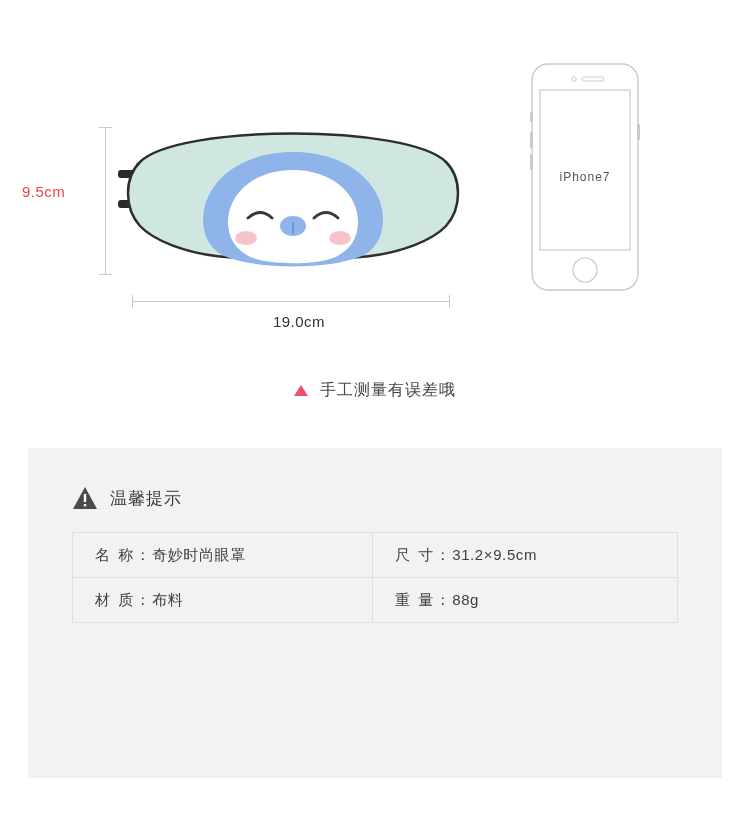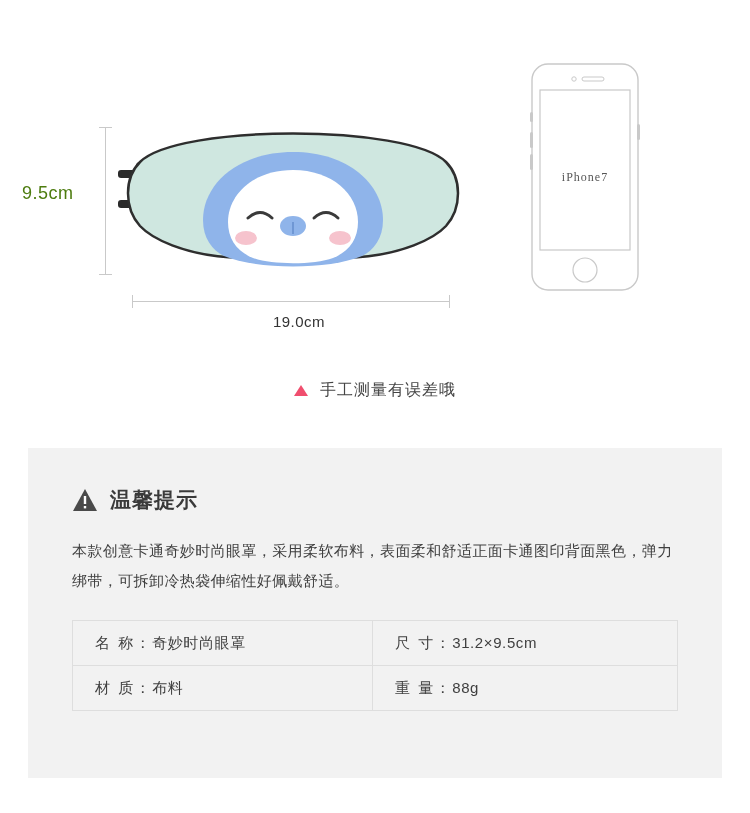--- a/index.html
+++ b/index.html
@@ -25,22 +25,22 @@
     position: relative;
     width: 750px;
     height: 440px;
   }
 
   
   .v-dim {
     position: absolute;
     left: 22px;
     top: 183px;
-    font-size: 18px;
-    color: #4d7c0f;
+    font-size: 15px;
+    color: #ef4444;
     letter-spacing: .5px;
   }
   .v-line {
     position: absolute;
     left: 105px;
     top: 127px;
     width: 1px;
     height: 148px;
     background: #c9c9c9;
   }
@@ -107,21 +107,20 @@
   }
   .mask-svg { display: block; }
 
   
   .phone {
     position: absolute;
     left: 530px;
     top: 62px;
     width: 110px;
     height: 230px;
-    font-family: Liberation Serif, serif;
   }
 
   
   .note {
     position: absolute;
     left: 0;
     top: 380px;
     width: 750px;
     text-align: center;
     font-size: 16px;
@@ -157,24 +156,24 @@
     align-items: center;
     margin-bottom: 22px;
   }
   .warn-icon {
     width: 26px;
     height: 24px;
     margin-right: 12px;
     flex: 0 0 auto;
   }
   .tips-title {
-    font-size: 21px;
+    font-size: 17px;
     color: #3a3a3a;
     letter-spacing: 1px;
-    font-weight: bold;
+    font-weight: normal;
   }
   .tips-body {
     font-size: 15px;
     line-height: 30px;
     color: #3f3f3f;
     letter-spacing: .4px;
     margin-bottom: 24px;
   }
 
   
@@ -263,21 +262,20 @@
     <div class="panel-inner">
       <div class="tips-head">
         <svg class="warn-icon" viewBox="0 0 26 24">
           <path d="M13 1 L25 23 L1 23 Z" fill="#4a4a4a"></path>
           <rect x="11.8" y="8" width="2.4" height="8" fill="#ffffff"></rect>
           <rect x="11.8" y="18" width="2.4" height="2.4" fill="#ffffff"></rect>
         </svg>
         <div class="tips-title">温馨提示</div>
       </div>
 
-      <div class="tips-body">本款创意卡通奇妙时尚眼罩，采用柔软布料，表面柔和舒适正面卡通图印背面黑色，弹力绑带，可拆卸冷热袋伸缩性好佩戴舒适。</div>
 
       <table class="spec-table">
         <tbody>
           <tr>
             <td class="c1">
               <span class="lbl">名 称：</span><span>奇妙时尚眼罩</span>
             </td>
             <td class="c2">
               <span class="lbl">尺 寸：</span><span>31.2×9.5cm</span>
             </td>

